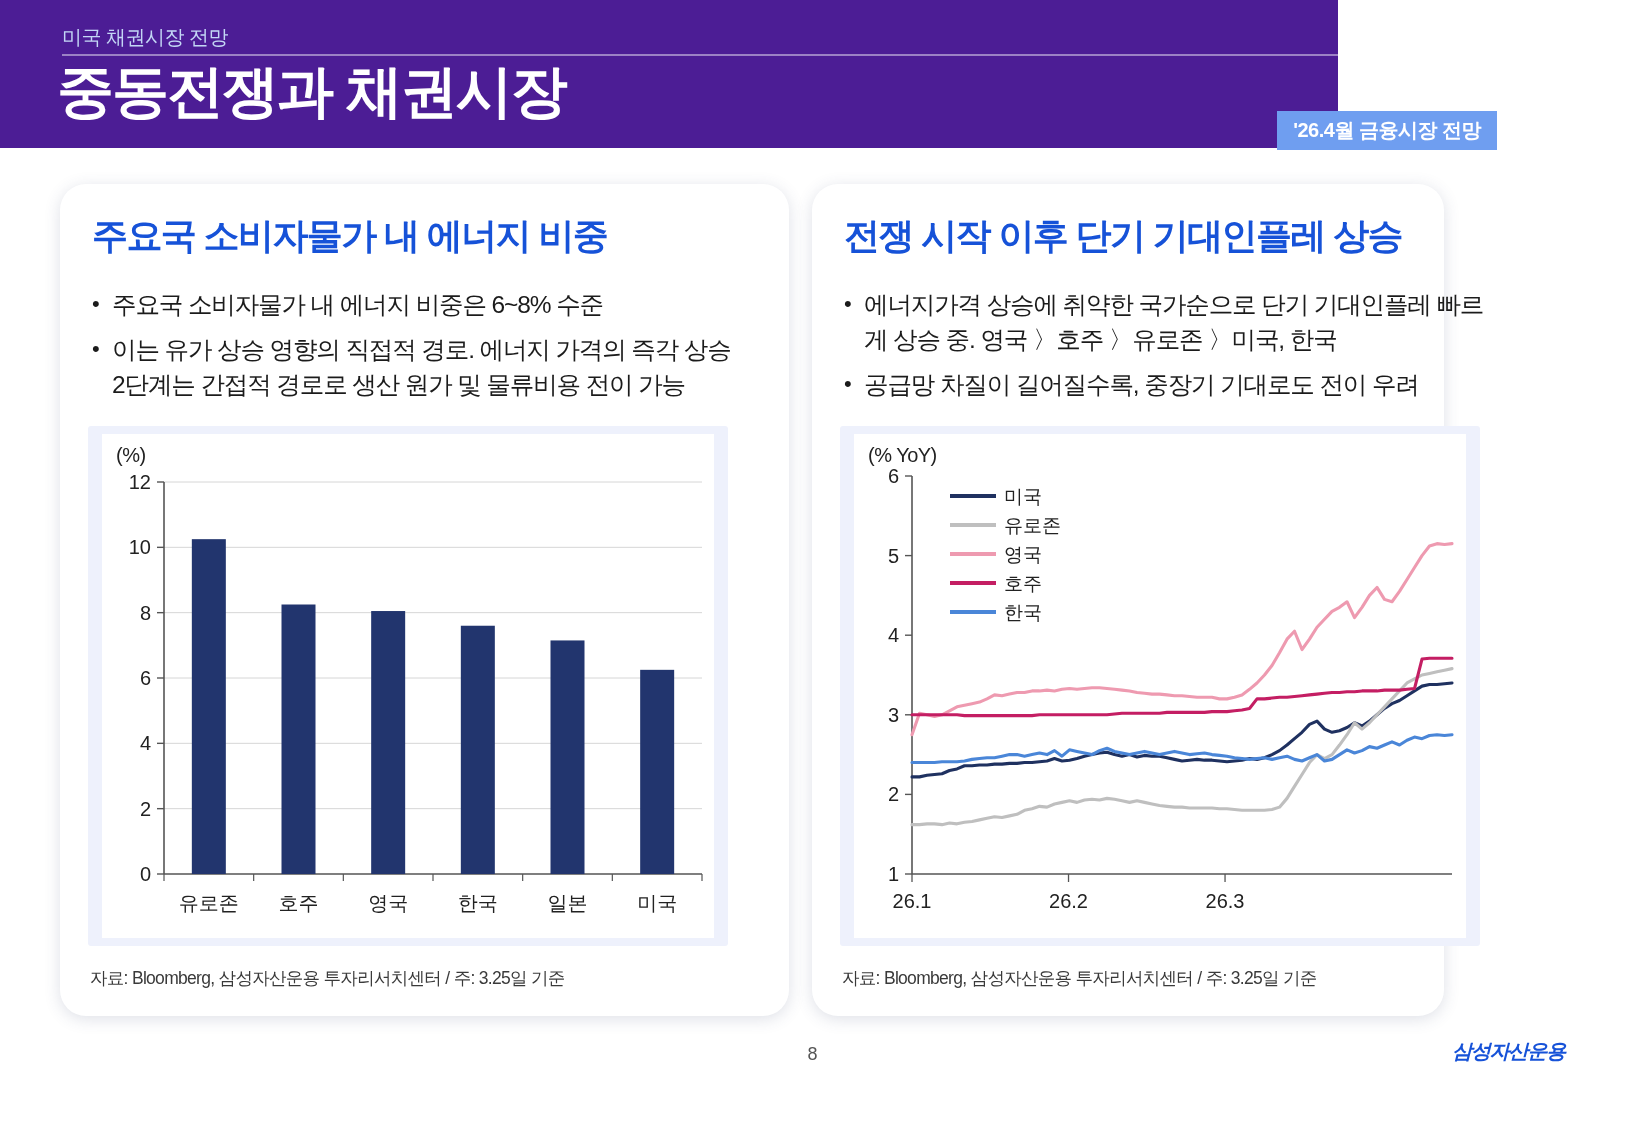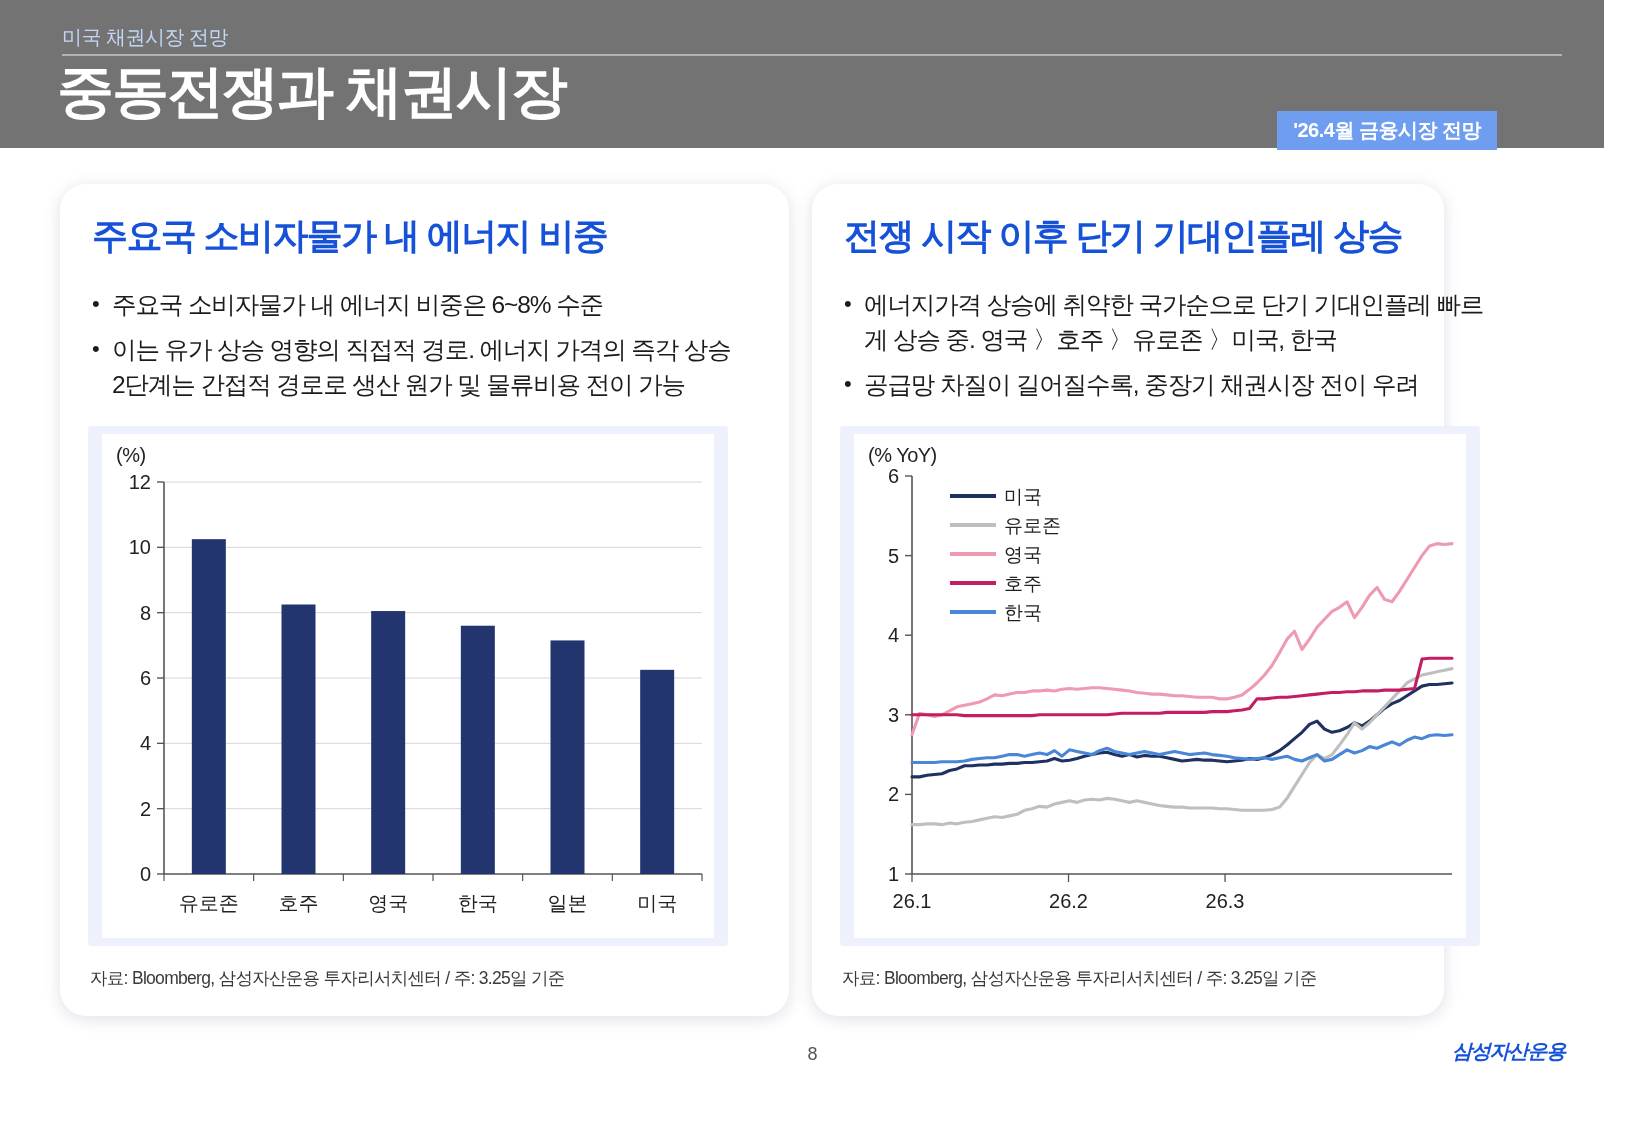--- a/index.html
+++ b/index.html
@@ -5,22 +5,22 @@
   html,body{margin:0;padding:0;}
   body{
     width:1625px;height:1125px;
     background:#ffffff;
     font-family:"Liberation Sans","DejaVu Sans",sans-serif;
     overflow:hidden;
     position:relative;
   }
   
   .header{
-    position:absolute;left:0;top:0;width:1604px;height:148px;
-    background:#737373;
+    position:absolute;left:0;top:0;width:1338px;height:148px;
+    background:#4c1d95;
   }
   .header-eyebrow{
     position:absolute;left:62px;top:24px;
     font-size:20px;color:#c3d6f5;letter-spacing:-0.5px;
     font-weight:400;
   }
   .header-rule{
     position:absolute;left:62px;top:54px;width:1500px;height:2px;
     background:rgba(255,255,255,0.45);
   }
@@ -160,21 +160,21 @@
         </svg>
     </div>
   </div>
   <div class="source">자료: Bloomberg, 삼성자산운용 투자리서치센터 / 주: 3.25일 기준</div>
 </div>
 
 <div class="panel panel-right">
   <div class="panel-title">전쟁 시작 이후 단기 기대인플레 상승</div>
   <div class="bullets">
     <div class="bullet">에너지가격 상승에 취약한 국가순으로 단기 기대인플레 빠르게 상승 중. 영국 〉호주 〉유로존 〉미국, 한국</div>
-    <div class="bullet">공급망 차질이 길어질수록, 중장기 채권시장 전이 우려</div>
+    <div class="bullet">공급망 차질이 길어질수록, 중장기 기대로도 전이 우려</div>
   </div>
 
   <div class="chart-frame">
     <div class="chart-inner">
       <div class="axis-unit" style="left:14px;top:10px;">(% YoY)</div>
       <svg id="line-chart" width="612" height="504" viewBox="0 0 612 504">
           <line x1="51" y1="440" x2="58" y2="440" stroke="#555" stroke-width="1.4"></line>
           <text x="45" y="447" text-anchor="end" class="tick-label">1</text>
           <line x1="51" y1="360.4" x2="58" y2="360.4" stroke="#555" stroke-width="1.4"></line>
           <text x="45" y="367.4" text-anchor="end" class="tick-label">2</text>

